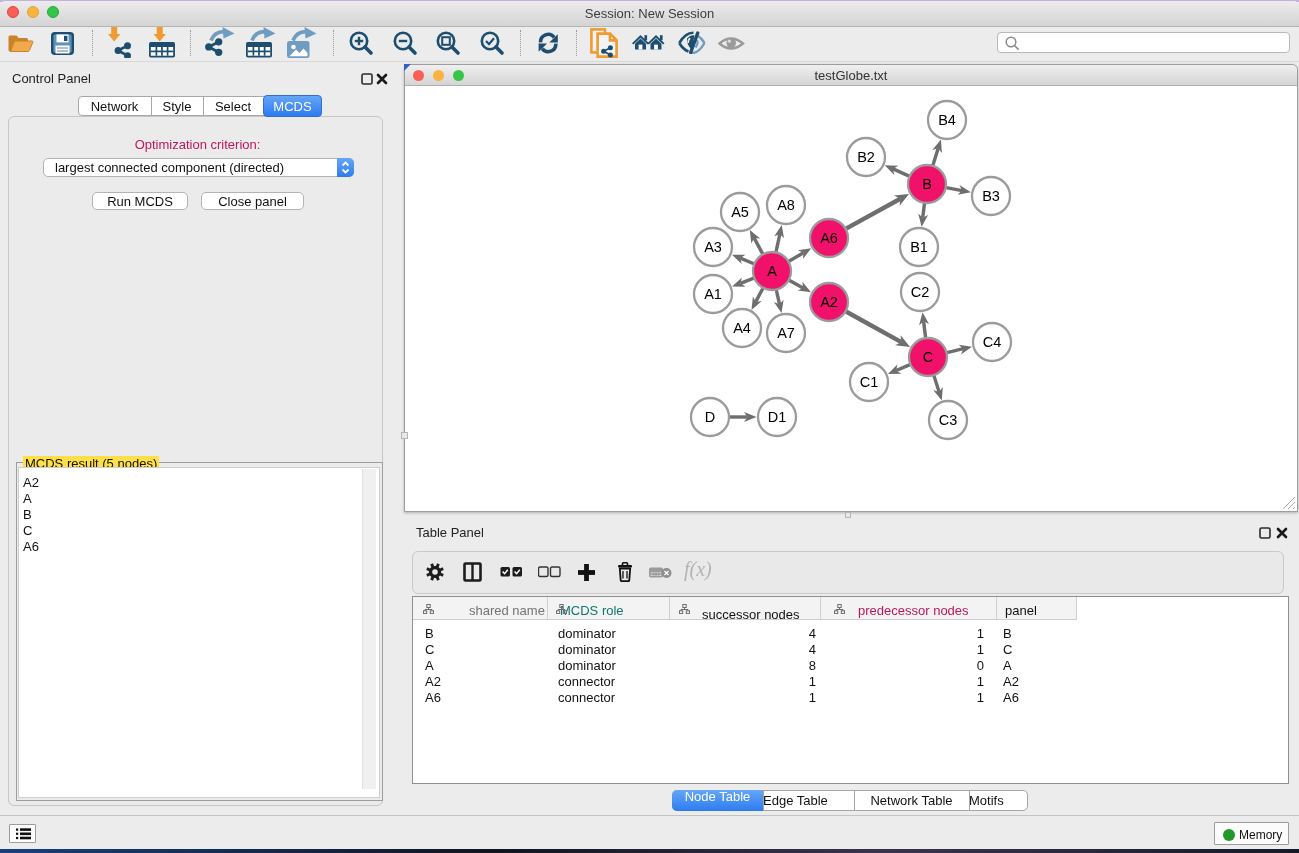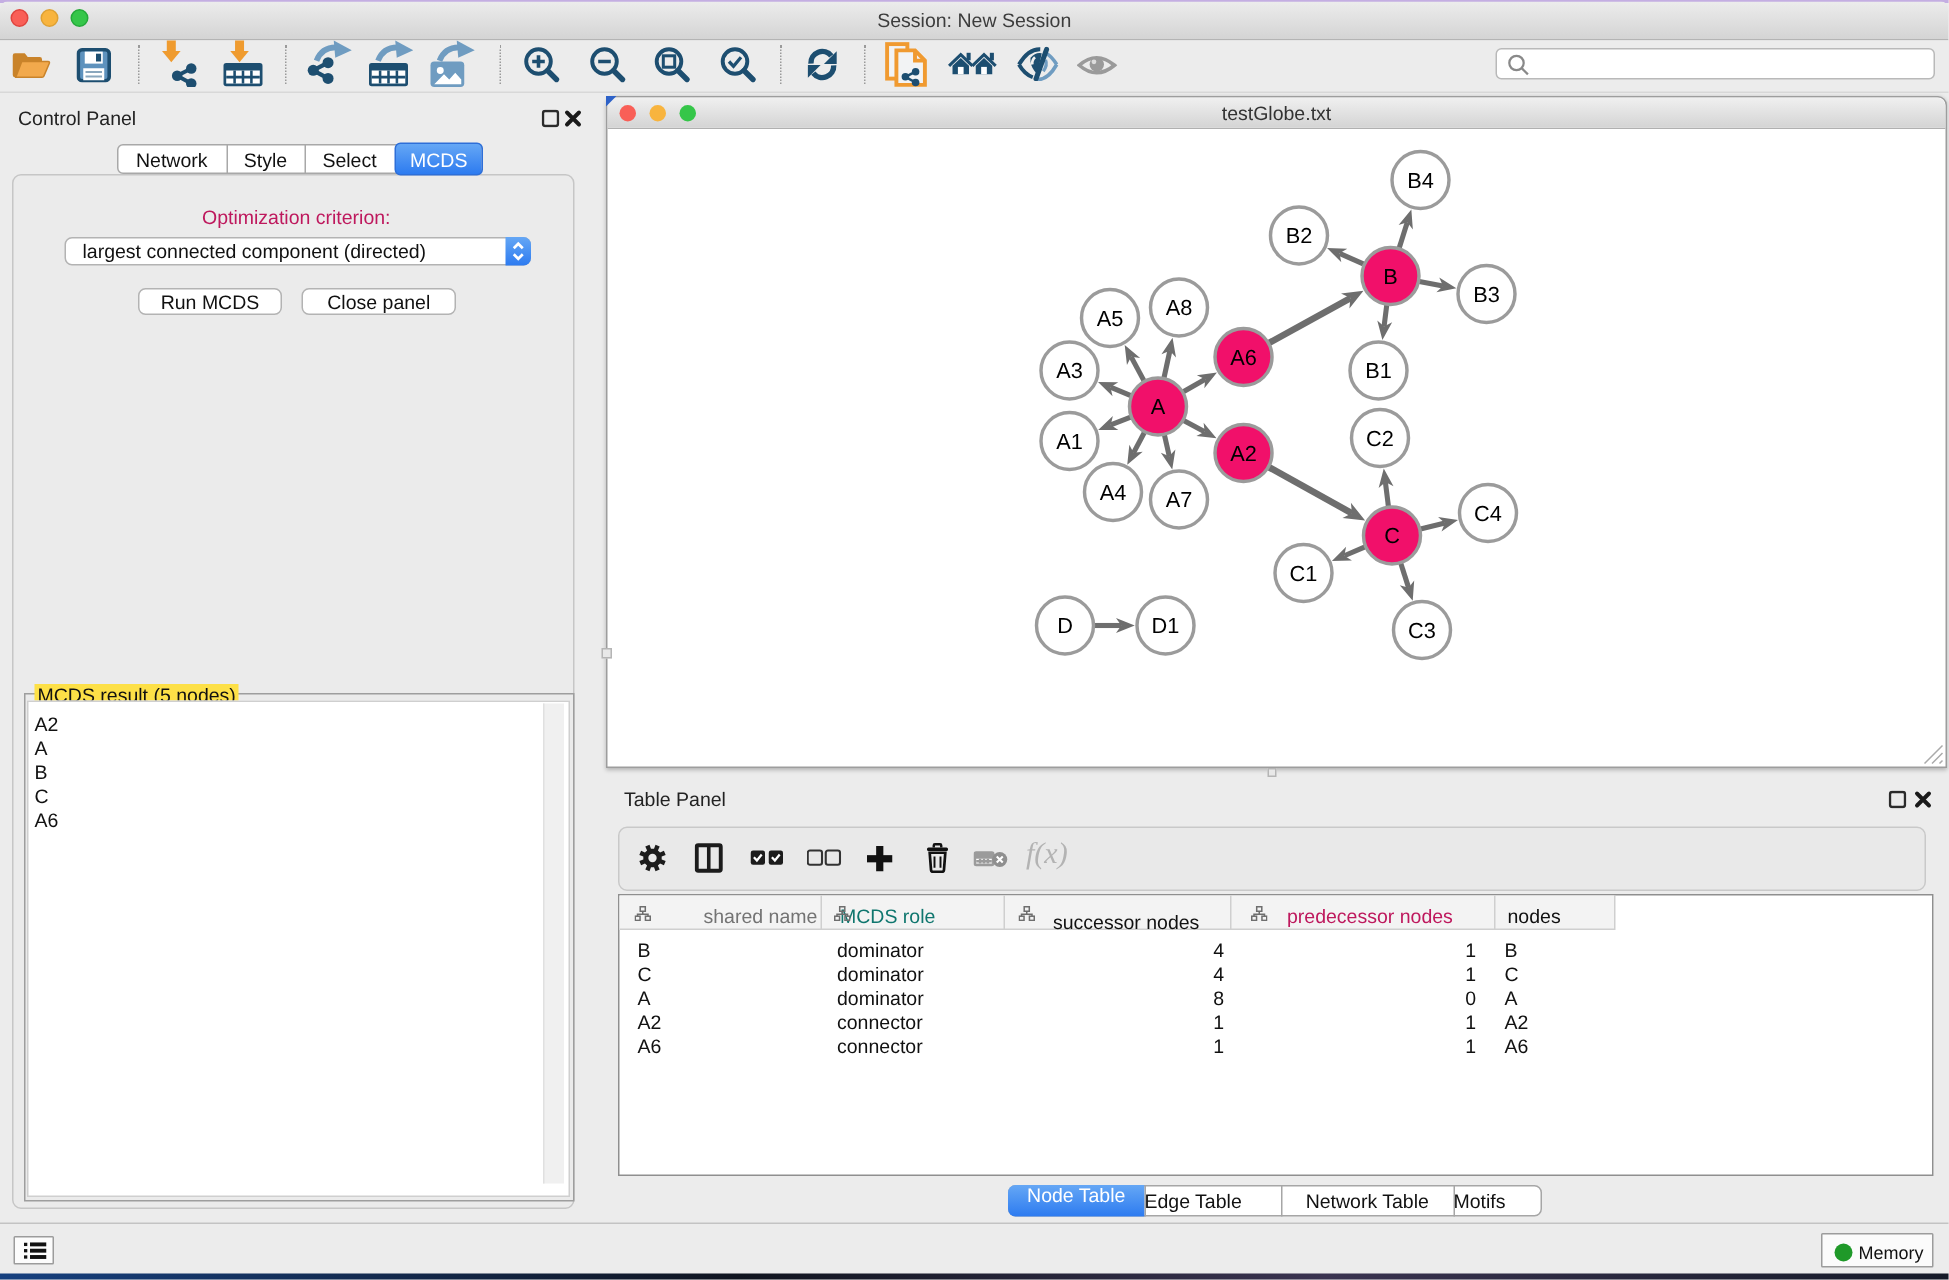--- a/index.html
+++ b/index.html
@@ -342,21 +342,21 @@
 <div style="position:absolute;left:134px;top:0;height:23px;border-left:1px solid #cfcfcf"></div>
 <div style="position:absolute;left:256px;top:0;height:23px;border-left:1px solid #cfcfcf"></div>
 <div style="position:absolute;left:407px;top:0;height:23px;border-left:1px solid #cfcfcf"></div>
 <div style="position:absolute;left:583px;top:0;height:23px;border-left:1px solid #cfcfcf"></div>
 <div style="position:absolute;left:663px;top:0;height:23px;border-left:1px solid #cfcfcf"></div>
 </div>
 <div class="abs" style="left:469px;top:603px;font-size:13px;color:#737373">shared name</div>
 <div class="abs" style="left:560px;top:603px;font-size:13px;color:#0f766e">MCDS role</div>
 <div class="abs" style="left:702px;top:607px;font-size:13px;color:#111">successor nodes</div>
 <div class="abs" style="left:858px;top:603px;font-size:13px;color:#be185d">predecessor nodes</div>
-<div class="abs" style="left:1005px;top:603px;font-size:13px;color:#111">nodes</div>
+<div class="abs" style="left:1005px;top:603px;font-size:13px;color:#111">panel</div>
 <svg style="position:absolute;left:423px;top:604px" width="11" height="10" viewBox="0 0 11 10">
     <rect x="3.8" y="0.5" width="3.4" height="3" fill="none" stroke="#6e6e6e" stroke-width="1"></rect>
     <path d="M5.5 3.5 V5.5 M2 7 V5.5 H9 V7" fill="none" stroke="#6e6e6e" stroke-width="1"></path>
     <rect x="0.5" y="6.8" width="3.2" height="2.8" fill="none" stroke="#6e6e6e" stroke-width="1"></rect>
     <rect x="7.3" y="6.8" width="3.2" height="2.8" fill="none" stroke="#6e6e6e" stroke-width="1"></rect>
   </svg>
 <svg style="position:absolute;left:556px;top:604px" width="11" height="10" viewBox="0 0 11 10">
     <rect x="3.8" y="0.5" width="3.4" height="3" fill="none" stroke="#6e6e6e" stroke-width="1"></rect>
     <path d="M5.5 3.5 V5.5 M2 7 V5.5 H9 V7" fill="none" stroke="#6e6e6e" stroke-width="1"></path>
     <rect x="0.5" y="6.8" width="3.2" height="2.8" fill="none" stroke="#6e6e6e" stroke-width="1"></rect>

